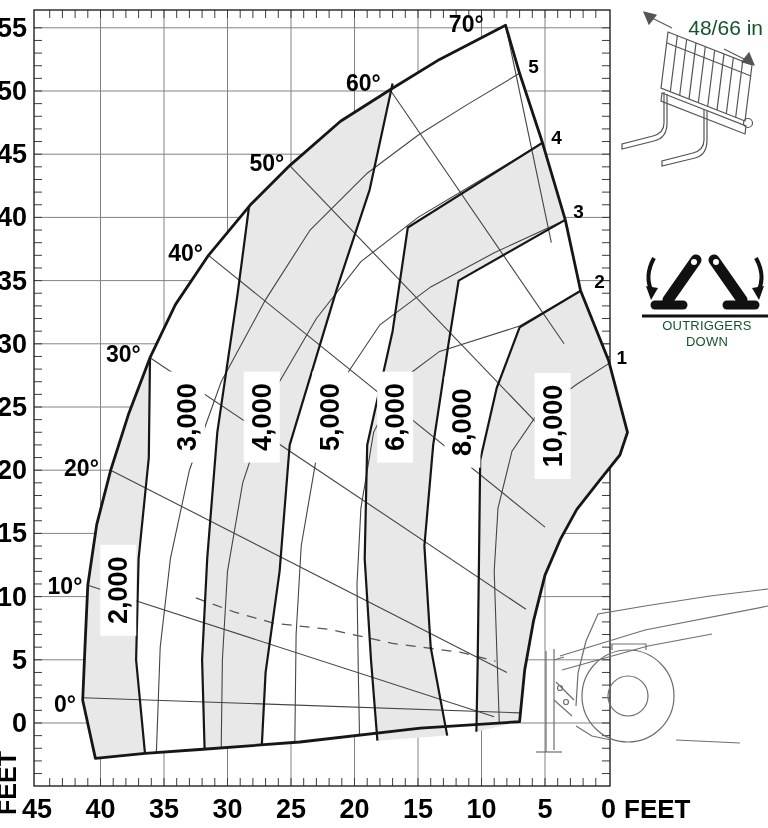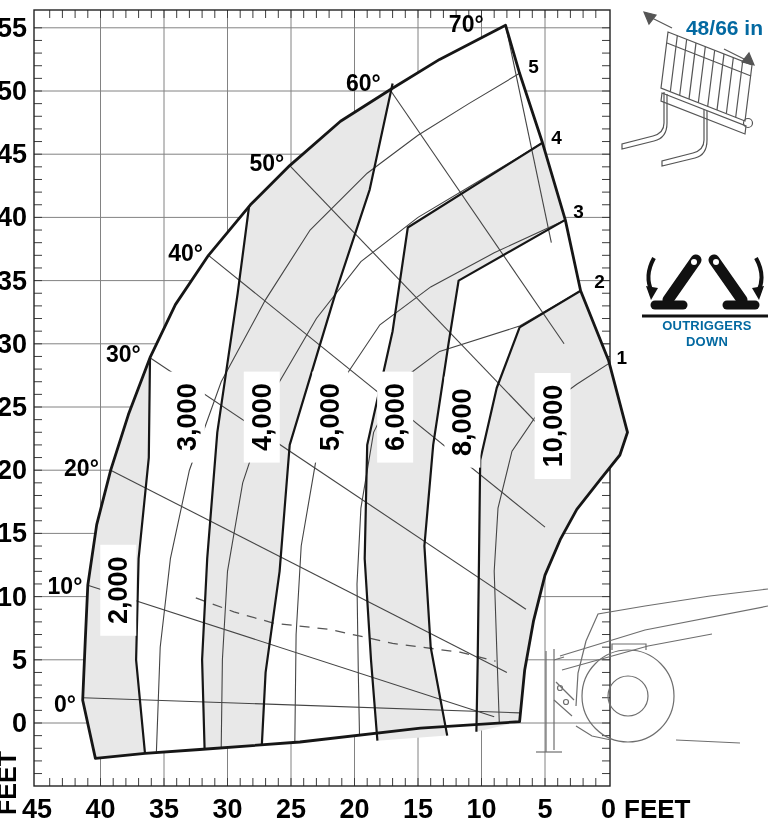--- a/index.html
+++ b/index.html
@@ -1,20 +1,20 @@
 <!DOCTYPE html>
 <html><head>
 <meta charset="utf-8">
 <style>
   html,body{margin:0;padding:0;background:#fff;}
   #stage{position:relative;width:768px;height:828px;background:#fff;overflow:hidden;
          font-family:"Liberation Sans",sans-serif;}
   #chart-svg{position:absolute;left:0;top:0;}
   #chart-svg text{font-family:"Liberation Sans",sans-serif;font-weight:bold;fill:#000;}
-  .overlay{position:absolute;color:#0369a1;font-weight:bold;}
+  .overlay{position:absolute;color:#14532d;font-weight:normal;}
   #fork-label{top:16px;right:5px;font-size:21px;}
   .outrig-caption{left:642px;width:130px;text-align:center;font-size:13px;letter-spacing:.2px;}
   #outrig-line1{top:318px;}
   #outrig-line2{top:334px;}
 </style>
 </head>
 <body>
 
 <div id="stage">
   <svg id="chart-svg" width="768" height="828" viewBox="0 0 768 828">

